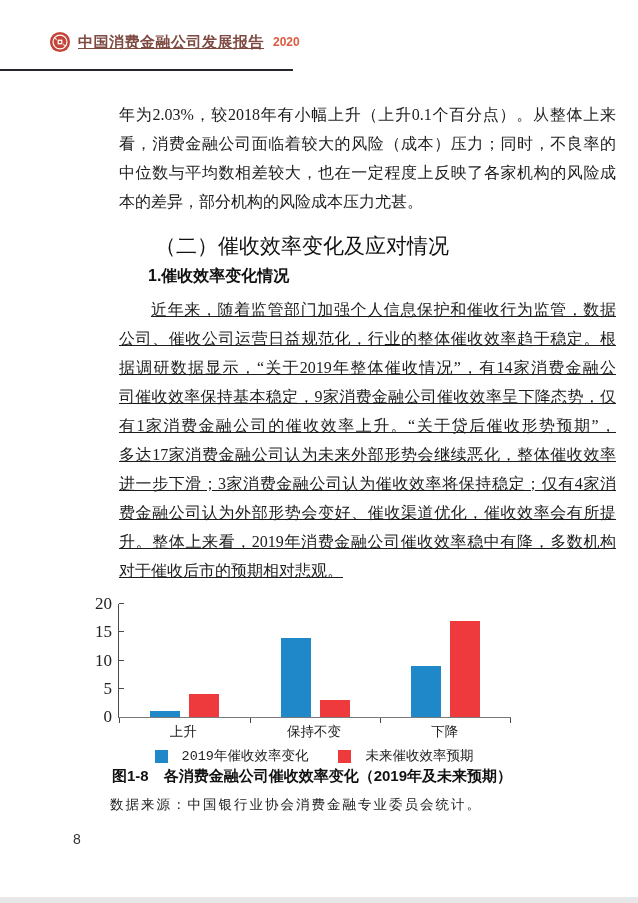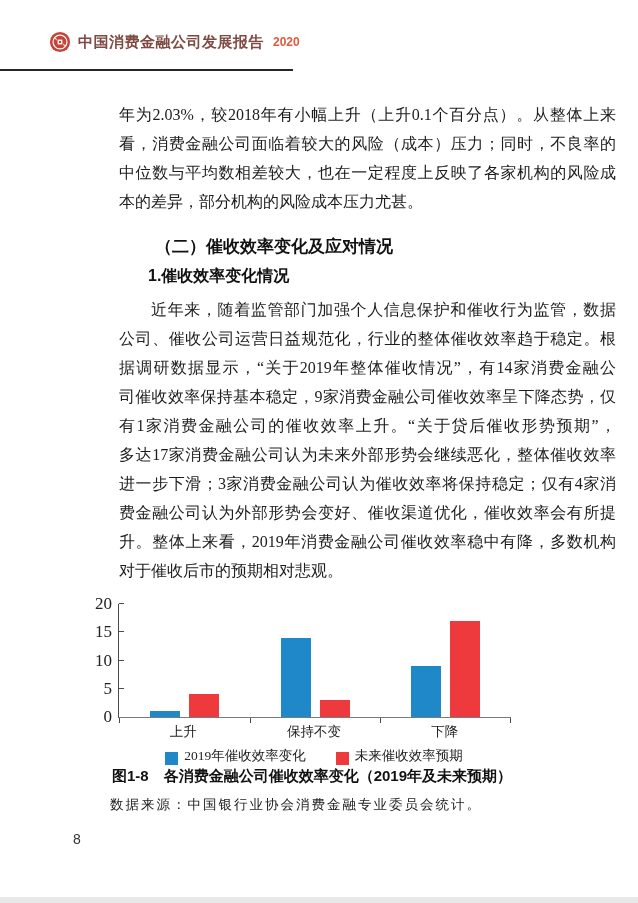--- a/index.html
+++ b/index.html
@@ -6,51 +6,51 @@
   body{
     width:638px;height:903px;background:#ffffff;position:relative;overflow:hidden;
     font-family:"Liberation Serif","DejaVu Serif",serif;color:#1c1c1c;
   }
   .page{position:absolute;inset:0;background:#fff;}
 
   
   .header{position:absolute;top:31px;left:49px;display:flex;align-items:center;gap:7px;}
   .logo{width:22px;height:22px;flex:0 0 auto;}
   .header-title{font-family:"Liberation Sans","DejaVu Sans",sans-serif;font-weight:bold;
-    font-size:15px;color:#7E4A42;letter-spacing:0.5px;white-space:nowrap;}
+    font-size:15px;color:#7E4A42;letter-spacing:0.5px;white-space:nowrap;text-decoration:underline;}
   .header-year{font-family:"Liberation Sans","DejaVu Sans",sans-serif;font-weight:bold;
     font-size:12px;color:#DD5B40;margin-left:2px;}
   .header-rule{position:absolute;top:69px;left:0;width:293px;height:2px;background:#26262e;}
 
   
   .content{position:absolute;left:71px;top:100px;width:497px;margin-left:48px;}
   .tline{font-size:16px;line-height:29px;height:29px;text-align:justify;text-align-last:justify;overflow:hidden;}
   .tline.tlast{text-align-last:auto;}
   .tline.tindent{text-indent:2em;}
-  .section-heading{font-size:17px;font-weight:bold;line-height:29px;margin-top:16px;padding-left:36px;color:#111;}
+  .section-heading{font-size:21px;font-weight:normal;line-height:29px;margin-top:16px;padding-left:36px;color:#111;}
   .subsection-heading{font-family:"Liberation Sans","DejaVu Sans",sans-serif;font-size:16px;
     font-weight:bold;line-height:24px;margin-top:3px;padding-left:29px;color:#111;}
-  .para2{margin-top:7px;}
+  .para2{margin-top:7px;text-decoration:underline;}
 
   
   .chart-area{position:absolute;top:604px;left:95px;width:417px;}
   .chart-row{position:relative;height:113px;}
   .y-labels{position:absolute;left:0;top:0;width:17px;height:113px;}
   .y-tick-label{position:absolute;right:0;width:17px;text-align:right;font-size:17px;line-height:14px;color:#222;}
   .plot{position:absolute;left:23px;top:0;width:392px;height:113px;
     border-left:1.5px solid #4a4a4a;border-bottom:1.5px solid #7a7a7a;}
   .y-tick-mark{position:absolute;left:0;width:5px;height:1px;background:#4a4a4a;}
   .x-tick-mark{position:absolute;bottom:-6px;width:1px;height:5px;background:#4a4a4a;}
   .bar-groups{position:absolute;left:0;bottom:0;width:100%;height:100%;display:flex;}
   .bar-group{flex:1 1 0;display:flex;align-items:flex-end;justify-content:center;gap:9px;}
   .bar{width:30px;}
   .x-labels{position:absolute;left:23px;top:119px;width:392px;display:flex;}
   .x-cat-label{flex:1 1 0;text-align:center;font-size:13.5px;color:#222;}
   .legend{position:absolute;left:23px;top:143px;width:392px;display:flex;justify-content:center;gap:30px;}
-  .legend-item{display:flex;align-items:flex-end;gap:6px;}
+  .legend-item{display:flex;align-items:center;gap:14px;font-family:Liberation Mono, monospace;}
   .legend-swatch{width:13px;height:13px;display:inline-block;}
   .legend-label{font-size:13.5px;color:#222;}
 
   
   .fig-caption{position:absolute;top:767px;left:0;width:624px;text-align:center;
     font-family:"Liberation Sans","DejaVu Sans",sans-serif;font-weight:bold;font-size:15px;color:#111;}
   .fig-source{position:absolute;top:796px;left:0;width:592px;text-align:center;
     font-size:13.5px;color:#222;letter-spacing:2px;}
   .page-number{position:absolute;top:831px;left:73px;font-size:14px;color:#333;
     font-family:"Liberation Sans","DejaVu Sans",sans-serif;}

